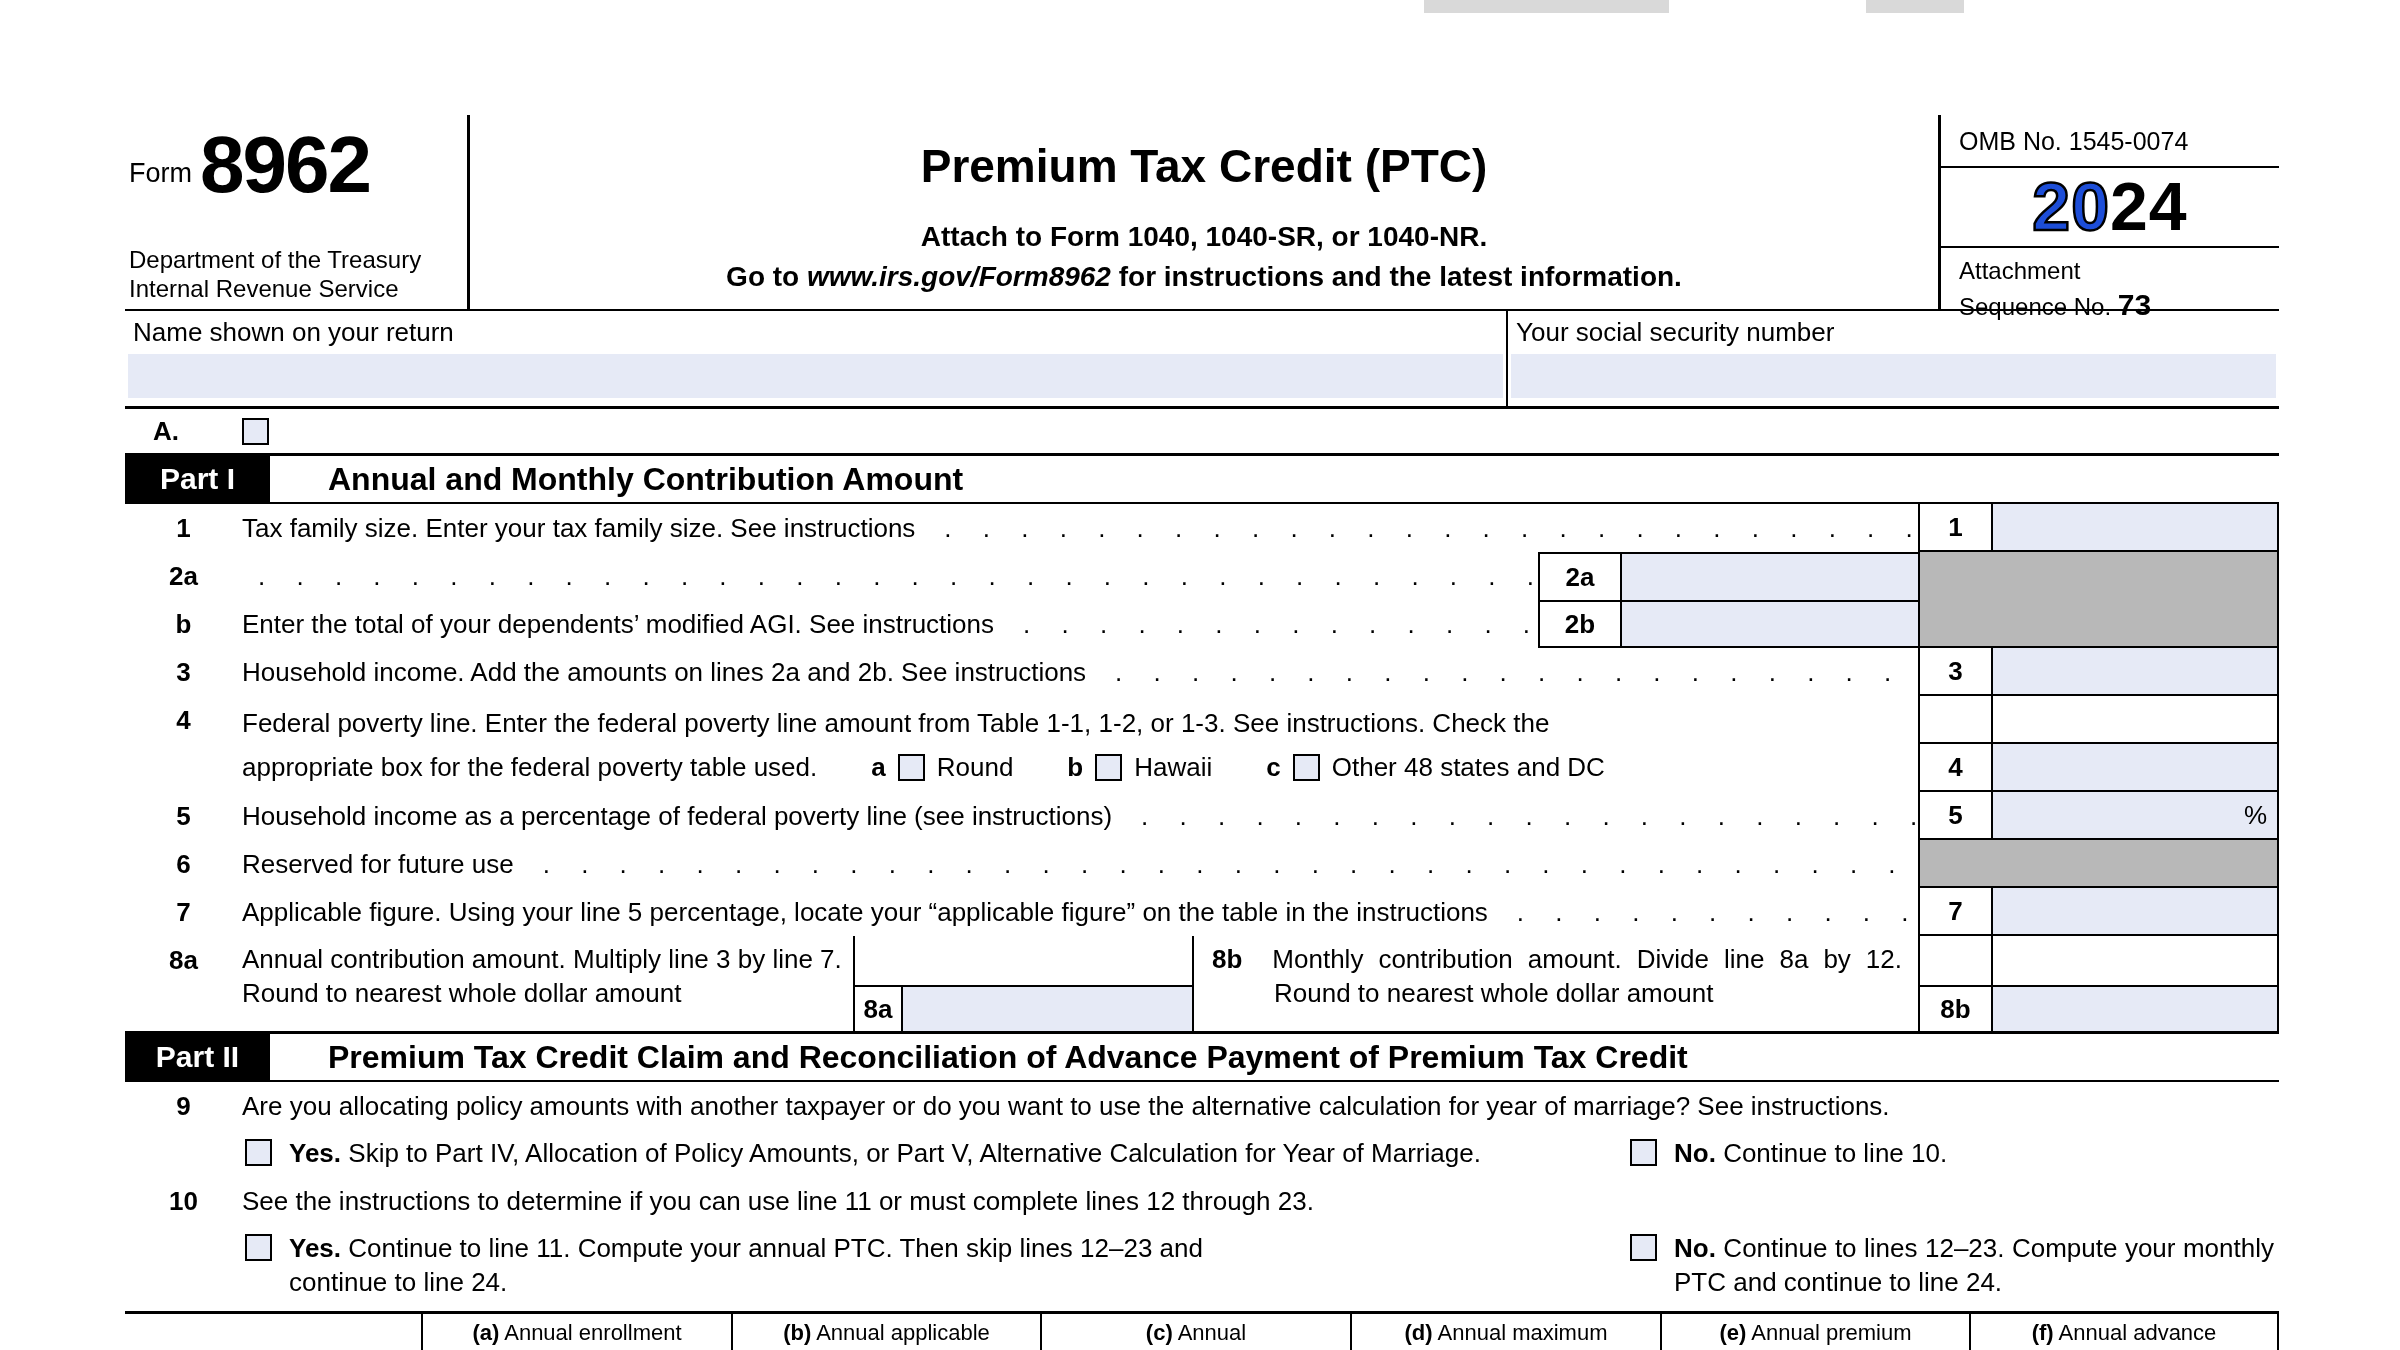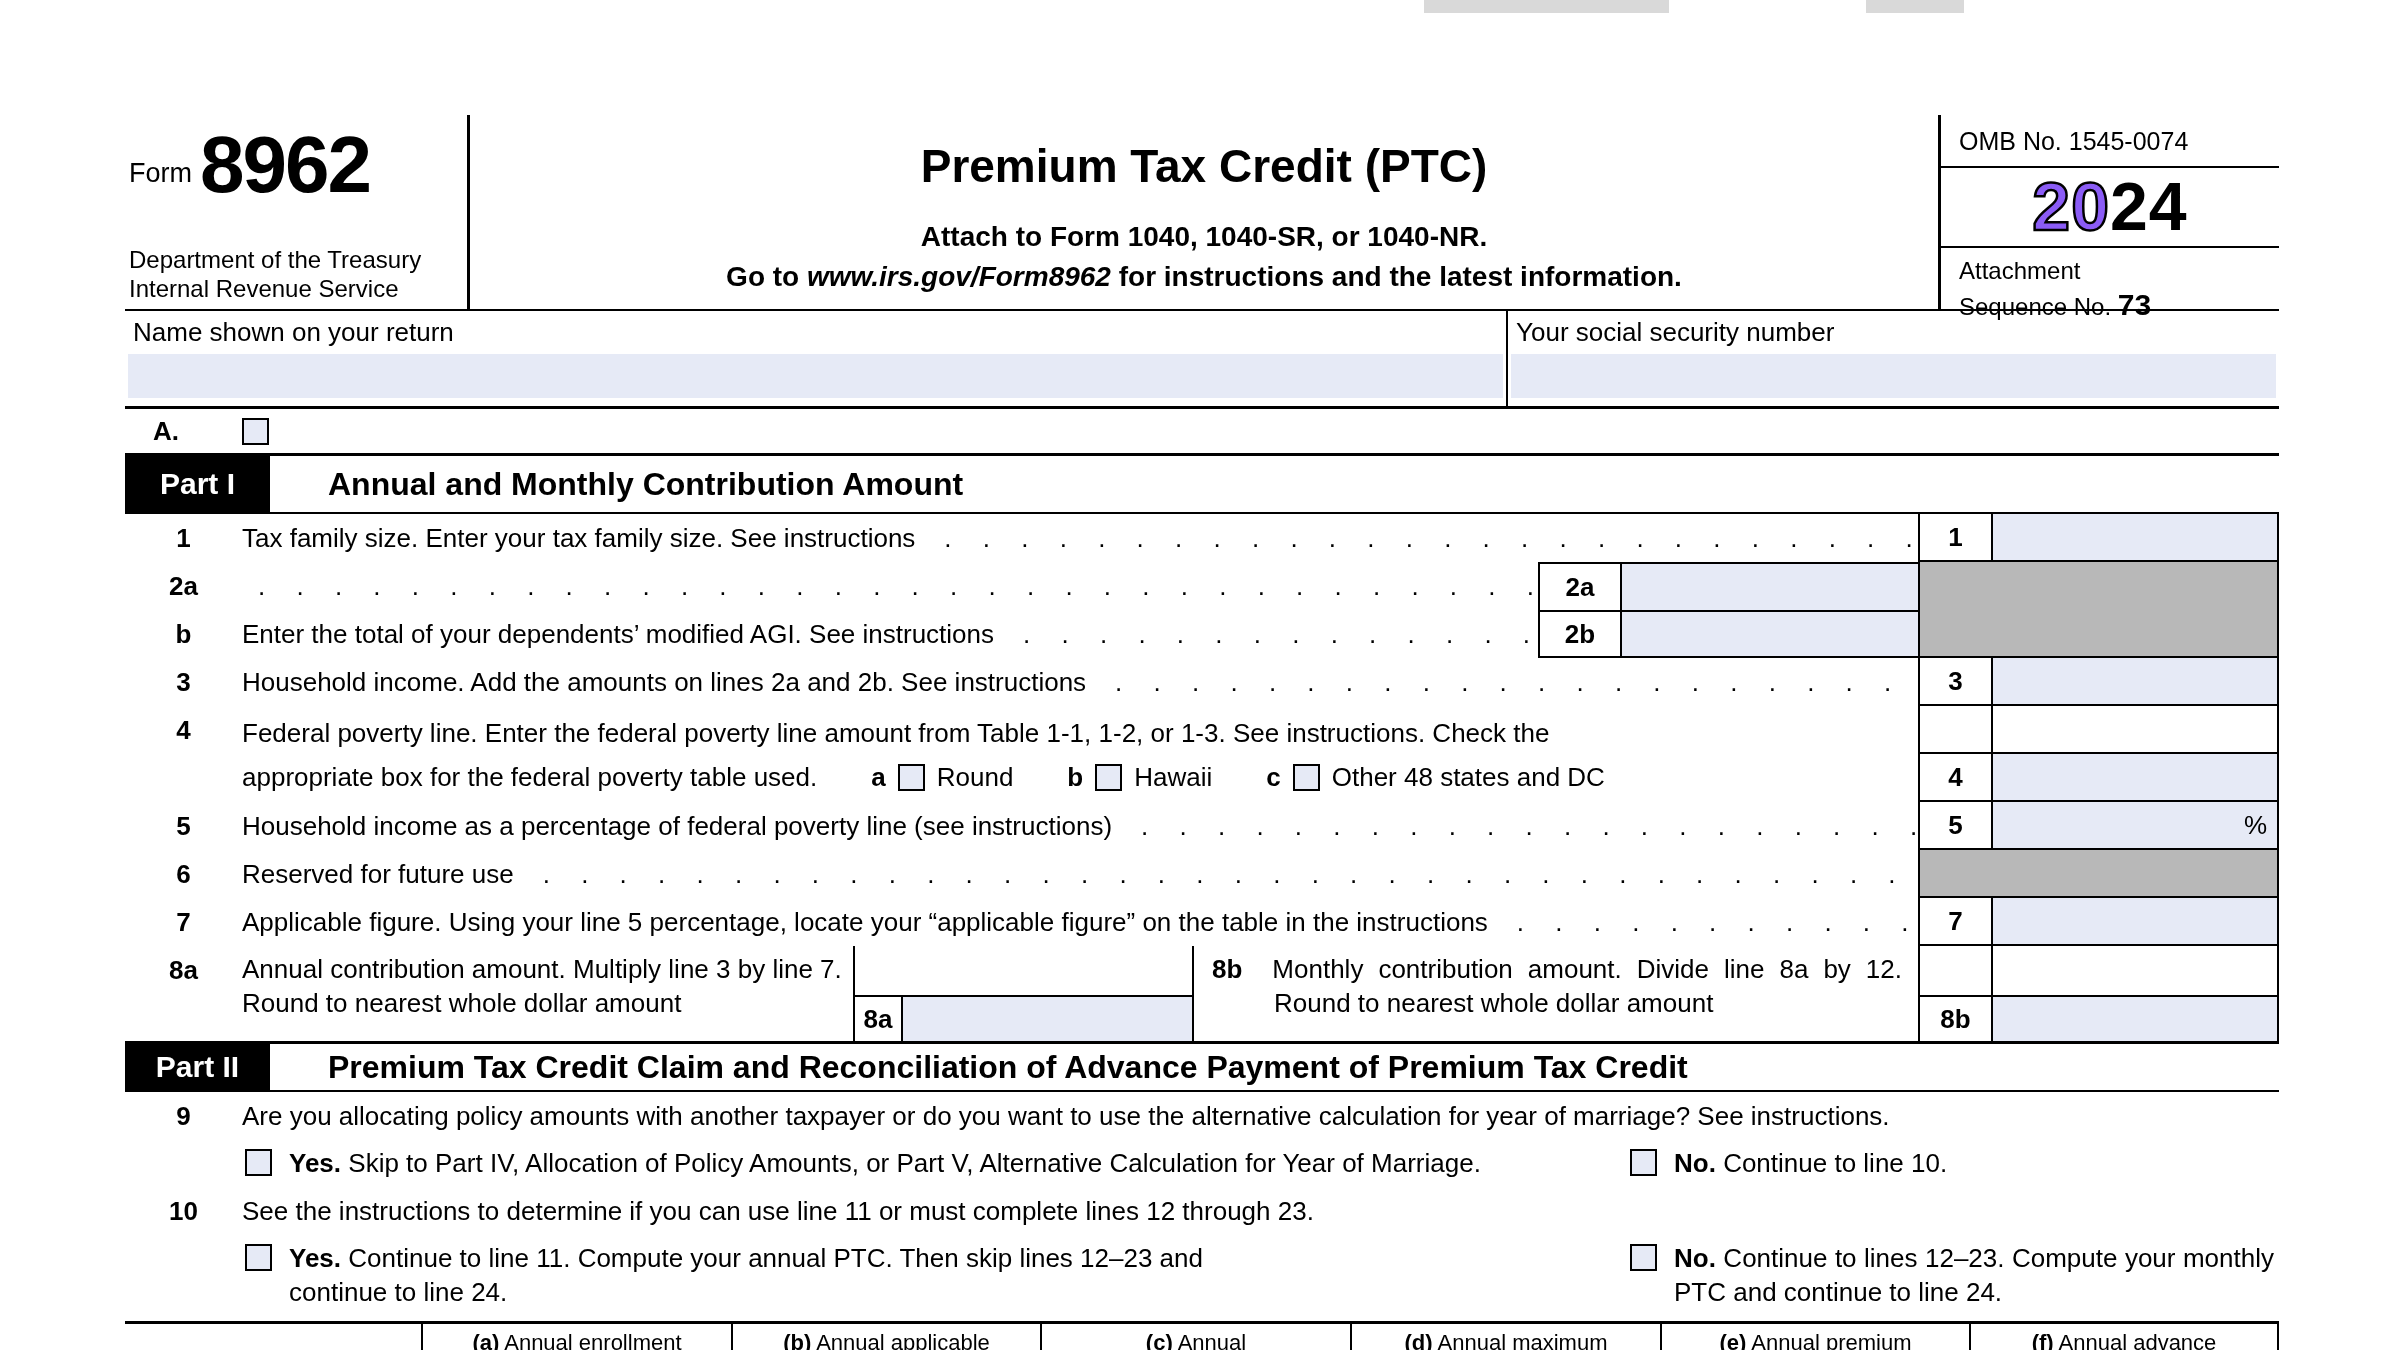--- a/index.html
+++ b/index.html
@@ -21,39 +21,39 @@
   .agency { margin-top:auto; font-size:24px; line-height:1.18; }
   .hdr-center { flex:1; text-align:center; padding-top:24px; }
   .form-title { font-size:46px; font-weight:700; margin-bottom:28px; }
   .attach-line { font-size:28px; font-weight:700; margin-bottom:8px; }
   .goto-line { font-size:28px; font-weight:700; }
   .url { font-style:italic; }
   .hdr-right { width:341px; border-left:3px solid #000; display:flex; flex-direction:column; }
   .omb { font-size:25px; padding:12px 0 10px 18px; }
   .year-box { border-top:2px solid #000; border-bottom:2px solid #000; text-align:center; padding:4px 0 6px; }
   .year { font-size:68px; font-weight:700; letter-spacing:1px; line-height:1; }
-  .year-outline { color:#8b5cf6; -webkit-text-stroke:2.5px #000; text-shadow:0 0 1px #000; }
+  .year-outline { color:#1d4ed8; -webkit-text-stroke:2.5px #000; text-shadow:0 0 1px #000; }
   .attach-seq { padding:8px 0 0 18px; font-size:24px; line-height:1.25; }
   .seq-num { font-weight:700; font-size:30px; }
 
   
   .idrow { display:flex; height:98px; border-bottom:3px solid #000; }
   .id-name { width:1383px; border-right:2px solid #000; display:flex; flex-direction:column; }
   .id-ssn { flex:1; display:flex; flex-direction:column; }
   .id-label { font-size:26px; padding:6px 0 0 8px; }
   .id-input { flex:1; margin:6px 3px 8px 3px; background:var(--input-bg,#e6eaf6); }
 
   
   .rowA { height:47px; border-bottom:3px solid #000; display:flex; align-items:center; padding:0 111px 0 28px; font-size:26px; }
   .rowA-letter { font-weight:700; width:89px; }
   .rowA-text { flex:1; }
   .cb { width:27px; height:27px; border:2px solid #000; background:var(--checkbox-bg,#e6eaf6); flex:none; display:inline-block; }
 
   
-  .phdr { display:flex; align-items:stretch; border-bottom:2px solid #000; height:58px; }
+  .phdr { display:flex; align-items:stretch; border-bottom:2px solid #000; height:48px; }
   .phdr.p2 { border-top:3px solid #000; height:51px; }
   .pbadge { width:145px; background:var(--part-header-bg,#000); color:#fff; font-weight:700; font-size:30px; display:flex; align-items:center; justify-content:center; }
   .ptitle { font-weight:700; font-size:32px; margin-left:58px; align-self:center; white-space:nowrap; }
 
   
   .row { display:flex; font-size:26px; }
   .h48 { height:48px; }
   .ln { width:117px; font-weight:700; display:flex; justify-content:center; align-items:center; }
   .ln.top { align-items:flex-start; padding-top:9px; }
   .desc { flex:1; display:flex; align-items:center; overflow:hidden;gap:13px; }

